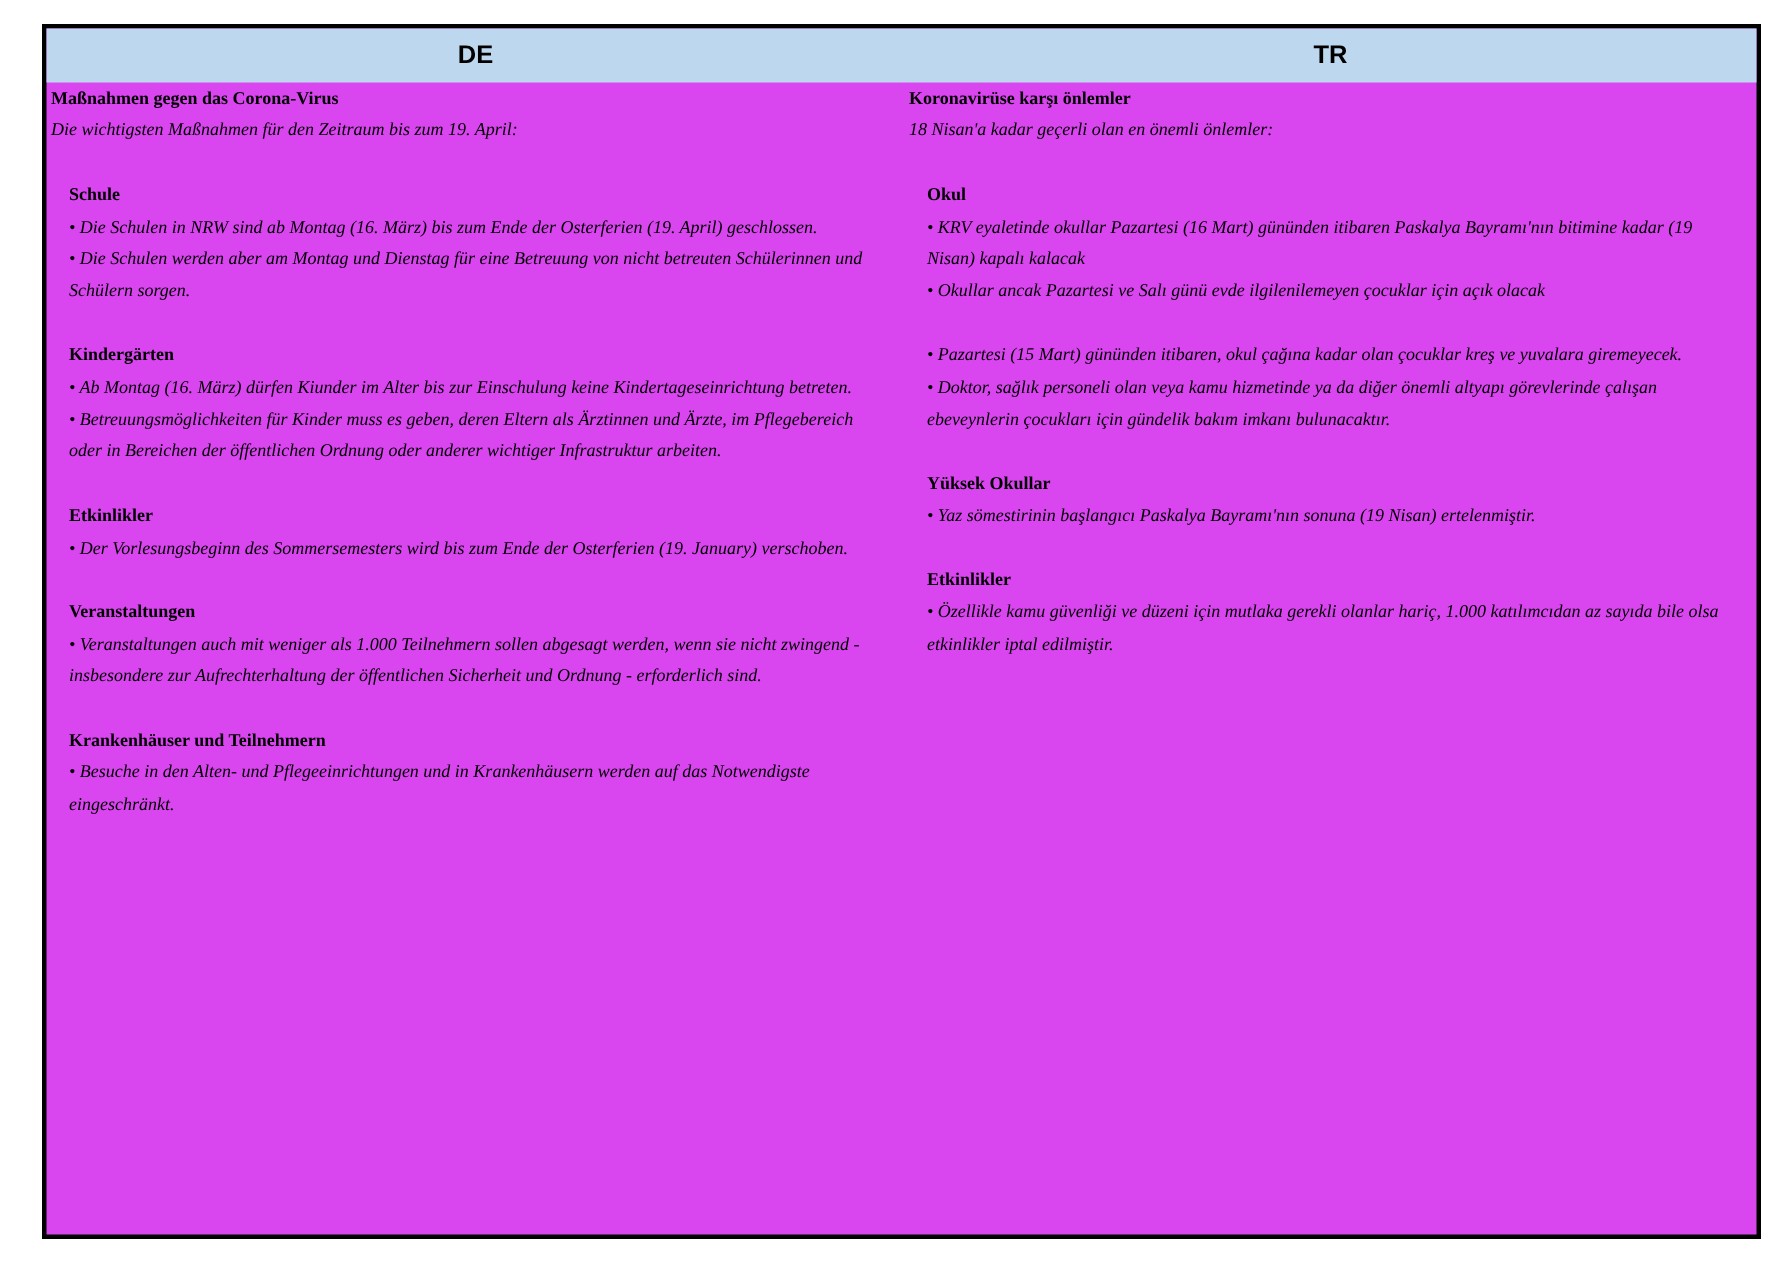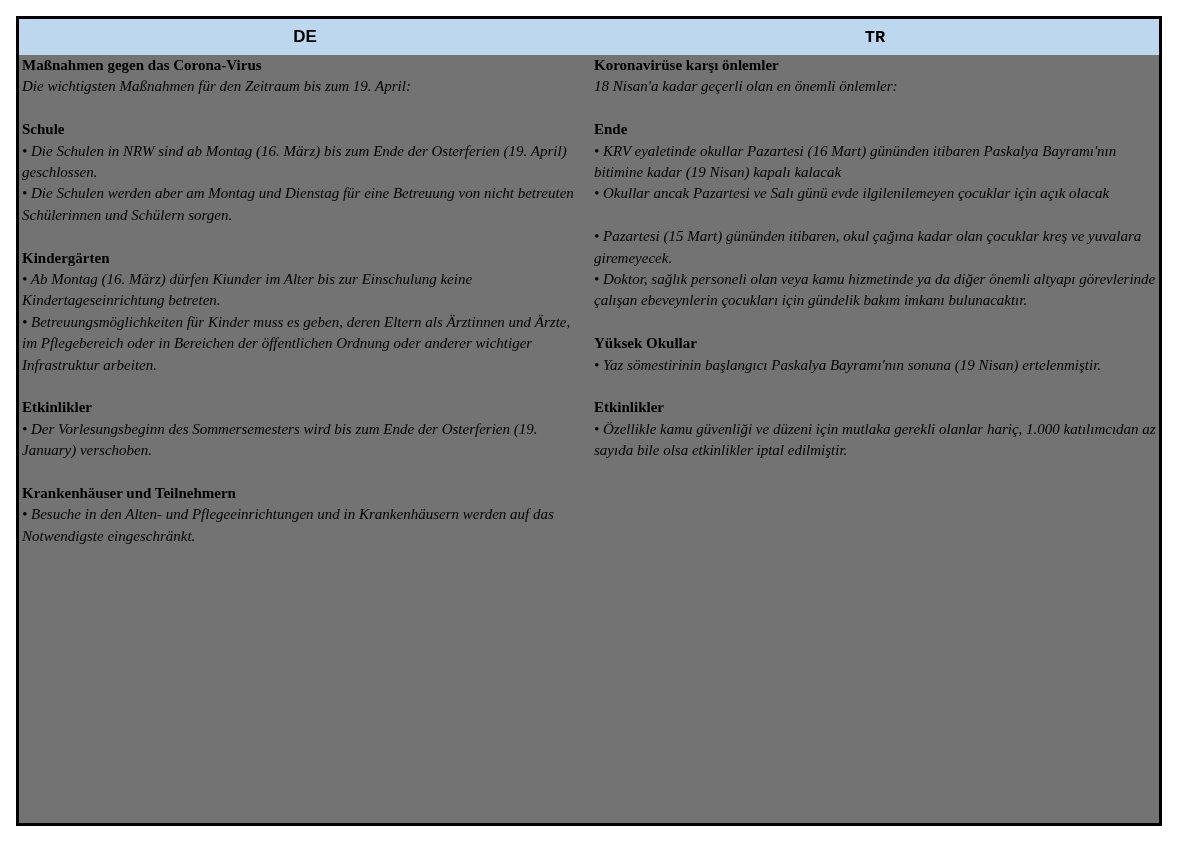--- a/index.html
+++ b/index.html
@@ -8,57 +8,57 @@
       background: #ffffff;
     }
     body {
       width: 1178px;
       height: 846px;
       position: relative;
       overflow: hidden;
     }
     .frame {
       position: absolute;
-      left: 16px;
+      left: 28px;
       top: 16px;
       width: 1140px;
       height: 804px;
       border: 3px solid #000000;
-      background: #737373;
+      background: #d946ef;
     }
     .header-row {
       display: flex;
       height: 36px;
       background: #BDD7EE;
     }
     .header-cell {
       flex: 0 0 auto;
       display: flex;
       align-items: center;
       justify-content: center;
       font-family: "Liberation Sans", sans-serif;
       font-weight: bold;
       font-size: 17px;
       color: #000000;
     }
     .header-cell.de { width: 572px; }
-    .header-cell.tr { width: 568px; font-family: Liberation Mono, monospace; }
+    .header-cell.tr { width: 568px; }
     .body-row {
       display: flex;
     }
     .col {
       flex: 0 0 auto;
       font-family: "Liberation Serif", serif;
-      font-size: 15px;
+      font-size: 12px;
       line-height: 21.4px;
       color: #000000;
     }
     .col.de { width: 566px; padding-left: 3px; padding-right: 3px; }
     .col.tr { width: 566px; padding-left: 3px; }
-    .section { margin: 0; }
+    .section { margin: 12px; }
     .section + .section { margin-top: 21.4px; }
     .section-title { font-weight: bold; display: block; }
     .section-line { display: block; font-style: italic; }
     .intro { margin-bottom: 21.4px; }
   </style>
 </head>
 <body>
 
 <div class="frame">
   <div class="header-row">
@@ -79,31 +79,35 @@
       <div class="section">
         <span class="section-title">Kindergärten</span>
         <span class="section-line">• Ab Montag (16. März) dürfen Kiunder im Alter bis zur Einschulung keine Kindertageseinrichtung betreten.</span>
         <span class="section-line">• Betreuungsmöglichkeiten für Kinder muss es geben, deren Eltern als Ärztinnen und Ärzte, im Pflegebereich oder in Bereichen der öffentlichen Ordnung oder anderer wichtiger Infrastruktur arbeiten.</span>
       </div>
       <div class="section">
         <span class="section-title">Etkinlikler</span>
         <span class="section-line">• Der Vorlesungsbeginn des Sommersemesters wird bis zum Ende der Osterferien (19. January) verschoben.</span>
       </div>
       <div class="section">
+        <span class="section-title">Veranstaltungen</span>
+        <span class="section-line">• Veranstaltungen auch mit weniger als 1.000 Teilnehmern sollen abgesagt werden, wenn sie nicht zwingend - insbesondere zur Aufrechterhaltung der öffentlichen Sicherheit und Ordnung - erforderlich sind.</span>
+      </div>
+      <div class="section">
         <span class="section-title">Krankenhäuser und Teilnehmern</span>
         <span class="section-line">• Besuche in den Alten- und Pflegeeinrichtungen und in Krankenhäusern werden auf das Notwendigste eingeschränkt.</span>
       </div>
     </div>
     <div class="col tr">
       <div class="intro">
         <span class="section-title">Koronavirüse karşı önlemler</span>
         <span class="section-line">18 Nisan'a kadar geçerli olan en önemli önlemler:</span>
       </div>
       <div class="section">
-        <span class="section-title">Ende</span>
+        <span class="section-title">Okul</span>
         <span class="section-line">• KRV eyaletinde okullar Pazartesi (16 Mart) gününden itibaren Paskalya Bayramı'nın bitimine kadar (19 Nisan) kapalı kalacak</span>
         <span class="section-line">• Okullar ancak Pazartesi ve Salı günü evde ilgilenilemeyen çocuklar için açık olacak</span>
       </div>
       <div class="section">
         <span class="section-line">• Pazartesi (15 Mart) gününden itibaren, okul çağına kadar olan çocuklar kreş ve yuvalara giremeyecek.</span>
         <span class="section-line">• Doktor, sağlık personeli olan veya kamu hizmetinde ya da diğer önemli altyapı görevlerinde çalışan ebeveynlerin çocukları için gündelik bakım imkanı bulunacaktır.</span>
       </div>
       <div class="section">
         <span class="section-title">Yüksek Okullar</span>
         <span class="section-line">• Yaz sömestirinin başlangıcı Paskalya Bayramı'nın sonuna (19 Nisan) ertelenmiştir.</span>

